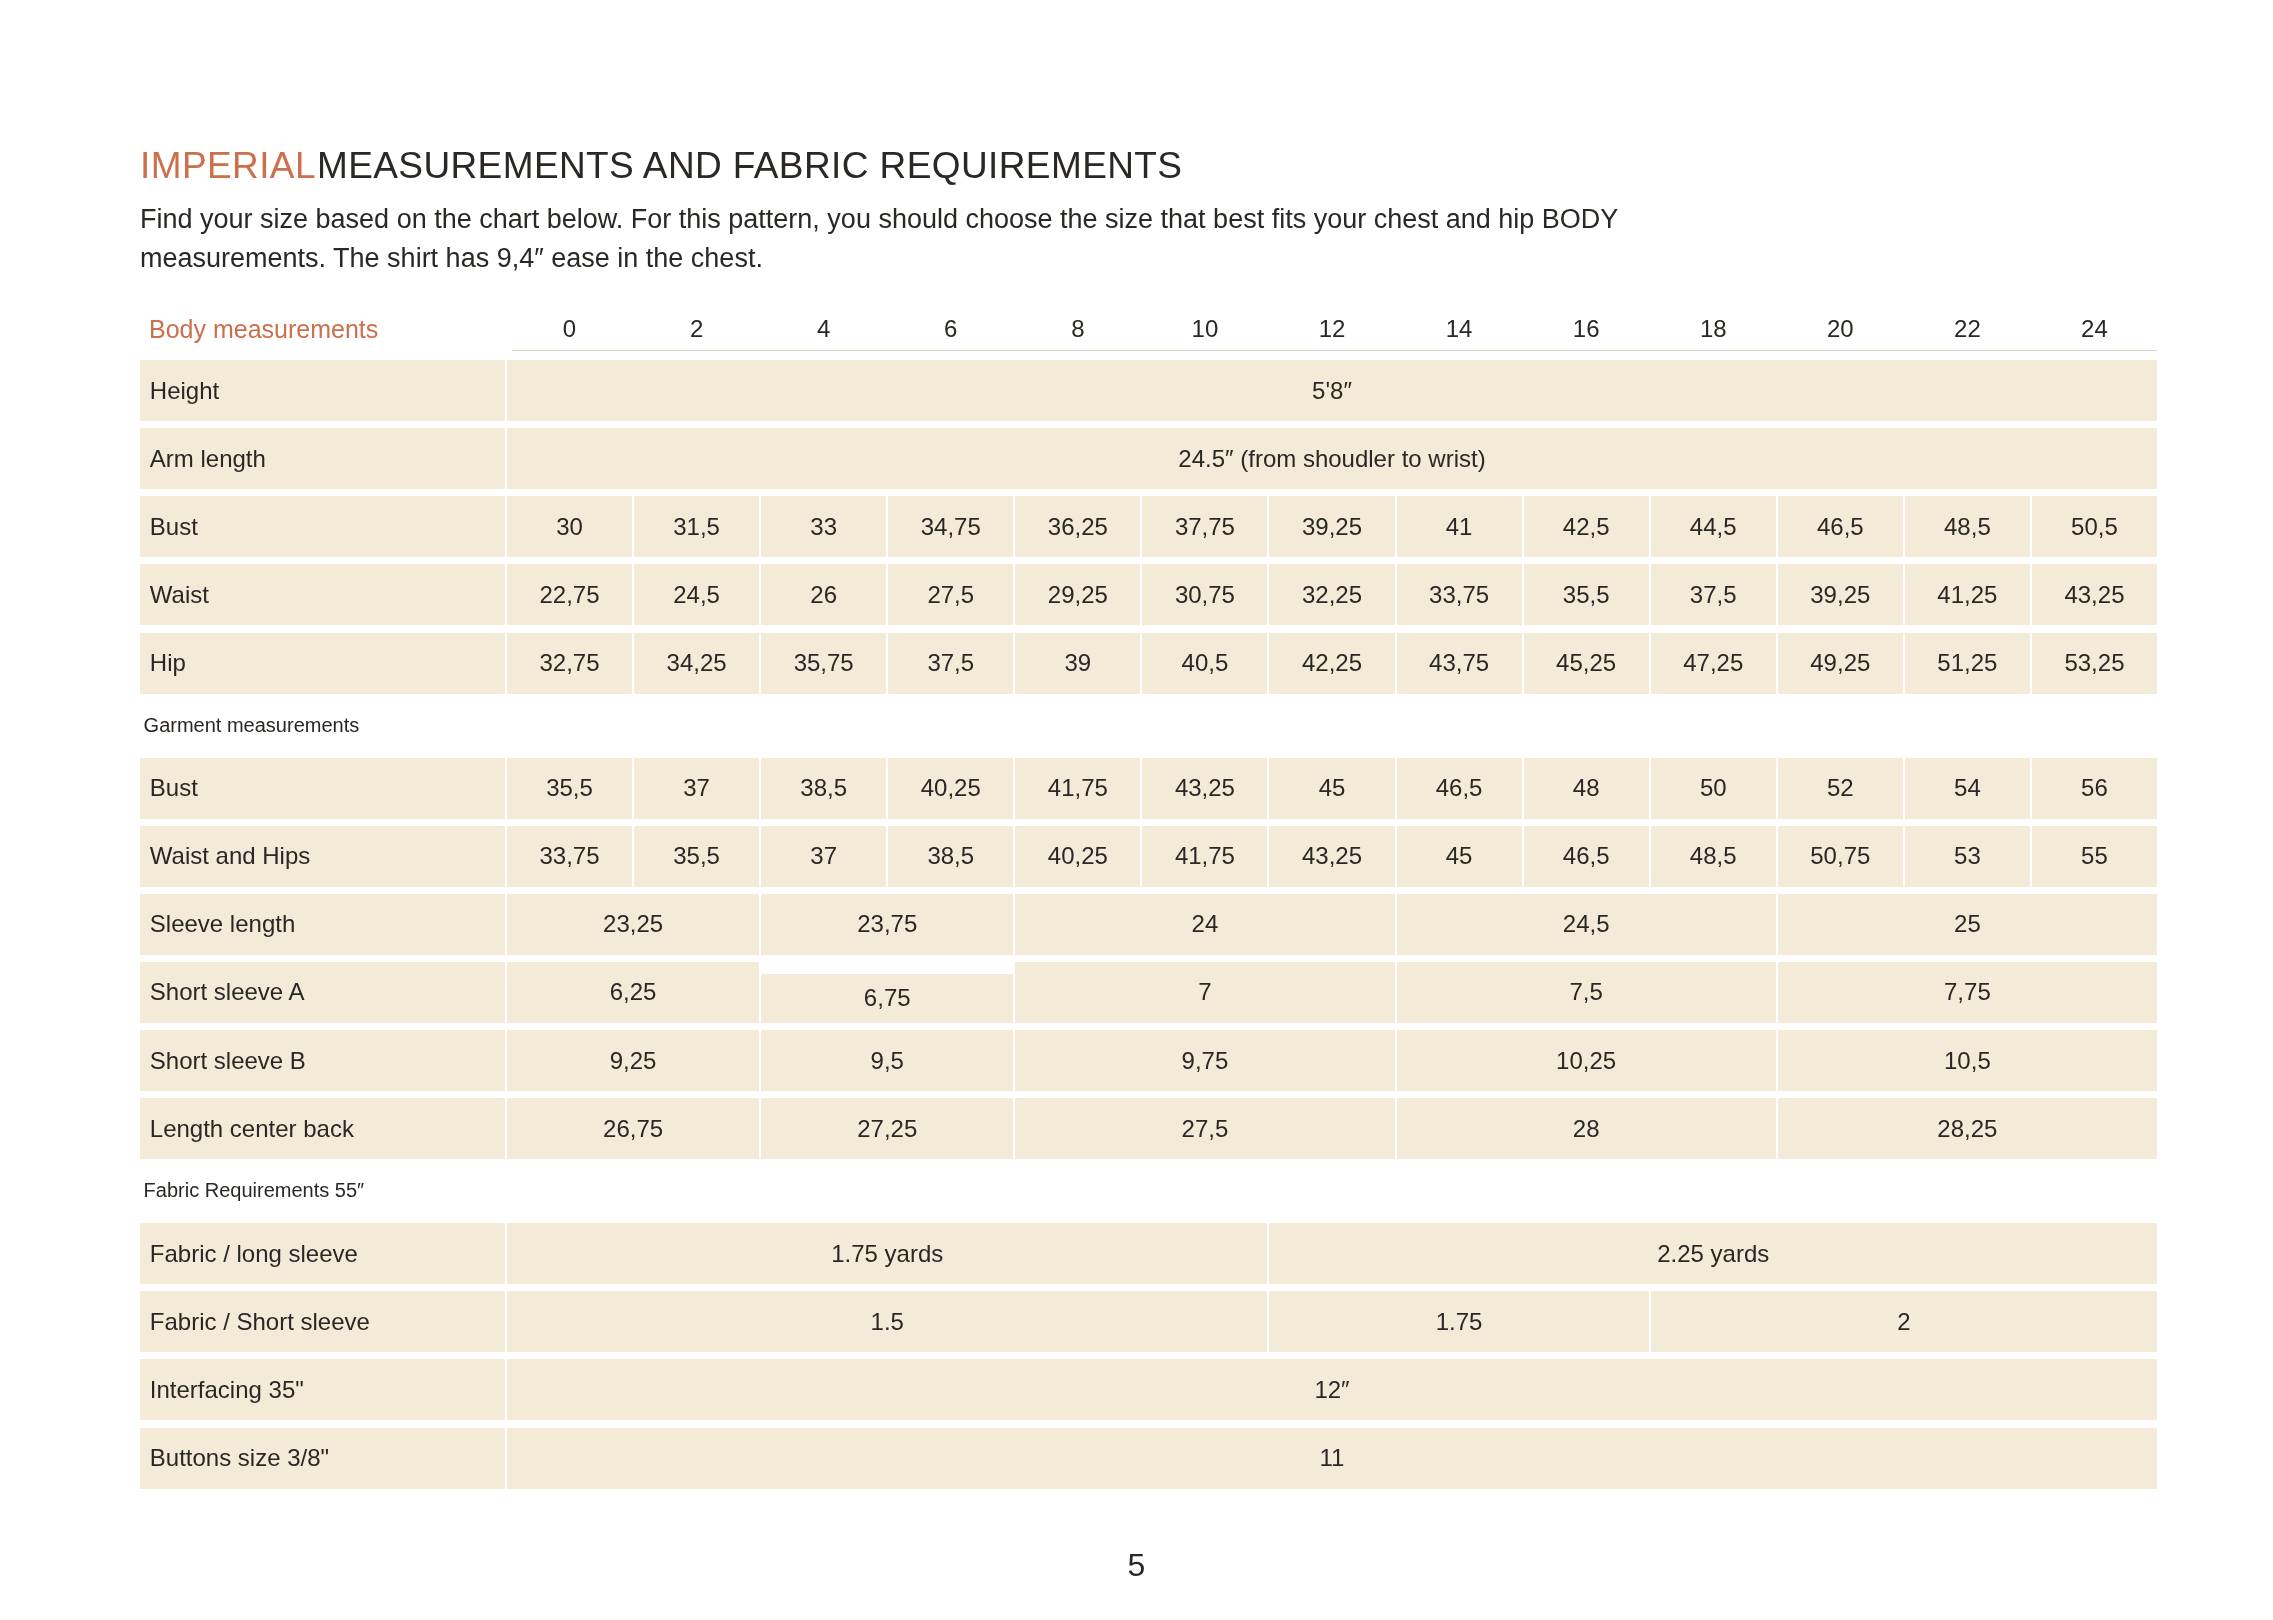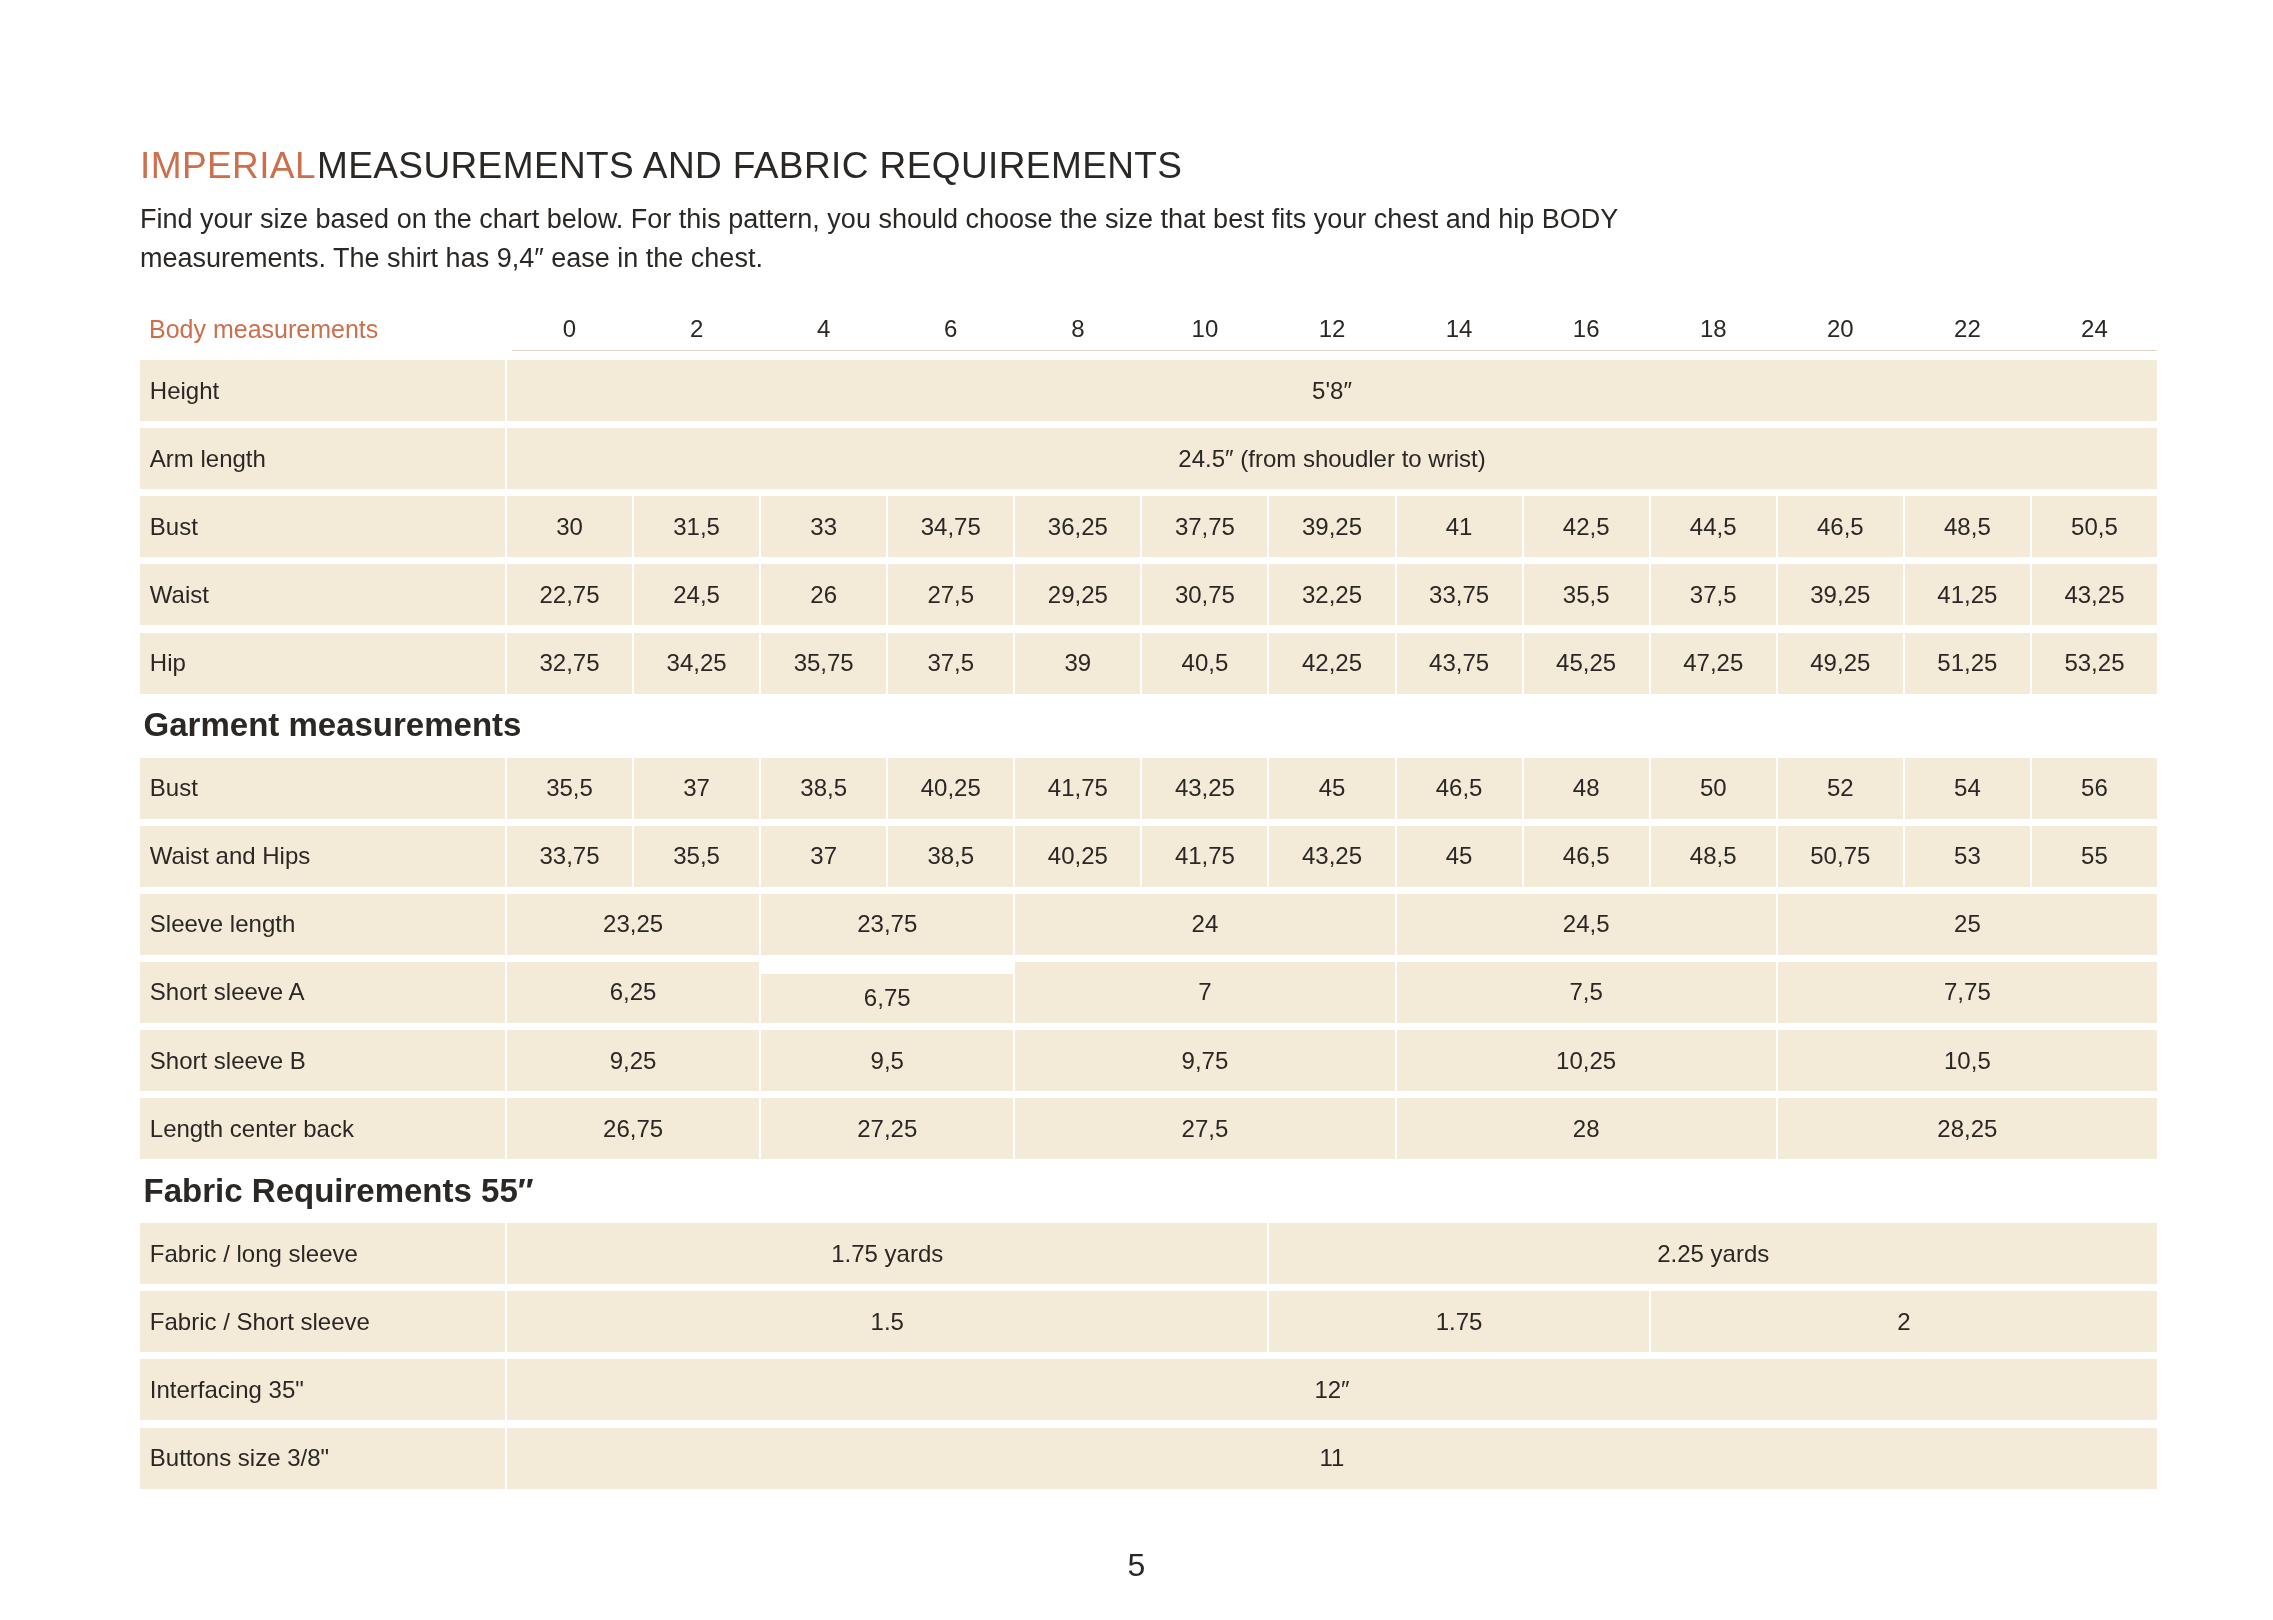--- a/index.html
+++ b/index.html
@@ -74,23 +74,22 @@
     white-space: nowrap;
   }
   .label-cell {
     justify-content: flex-start;
     padding-left: 9.8px;
   }
   .section-row {
     height: 49px;
     margin: 6.2px 0 8px 0;
     display: flex; align-items: center;
-    font-size: 33px;
+    font-size: 20px;
     padding-left: 3.6px;
-    font-weight: bold;
   }
   .page-number {
     position: absolute;
     top: 1547px; left: 0;
     width: 100%;
     text-align: center;
     font-size: 32px;
   }
 </style>
 </head>

